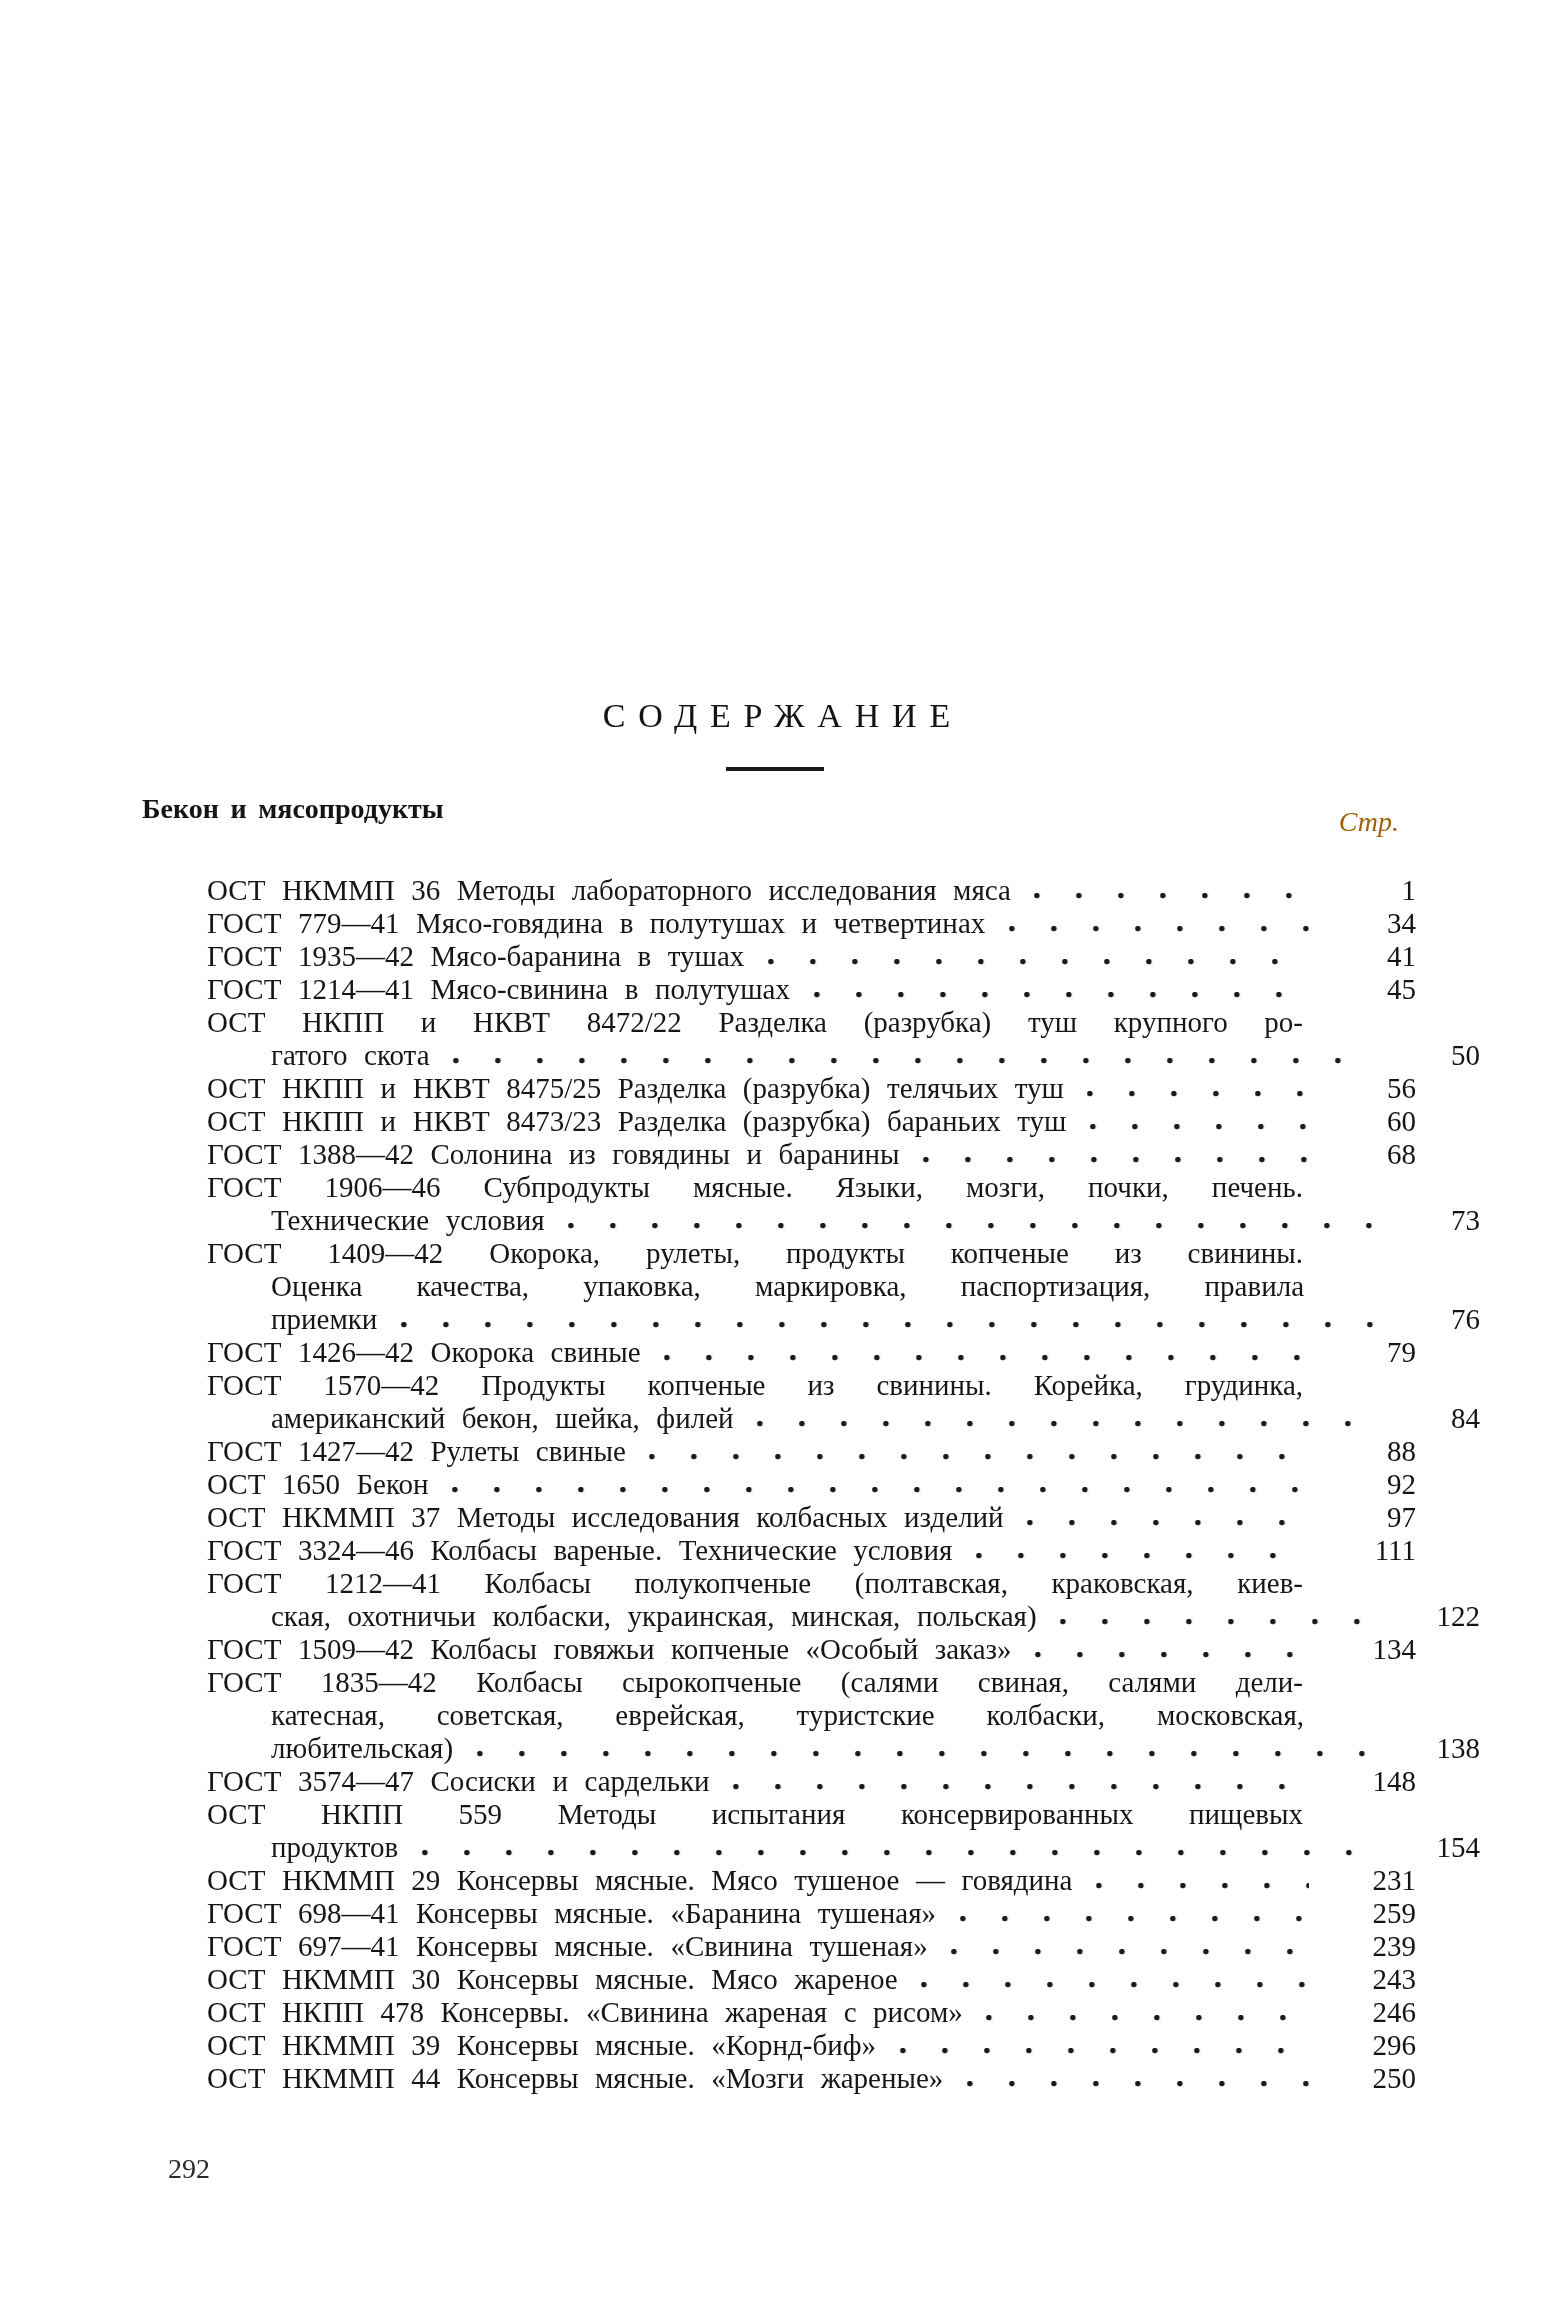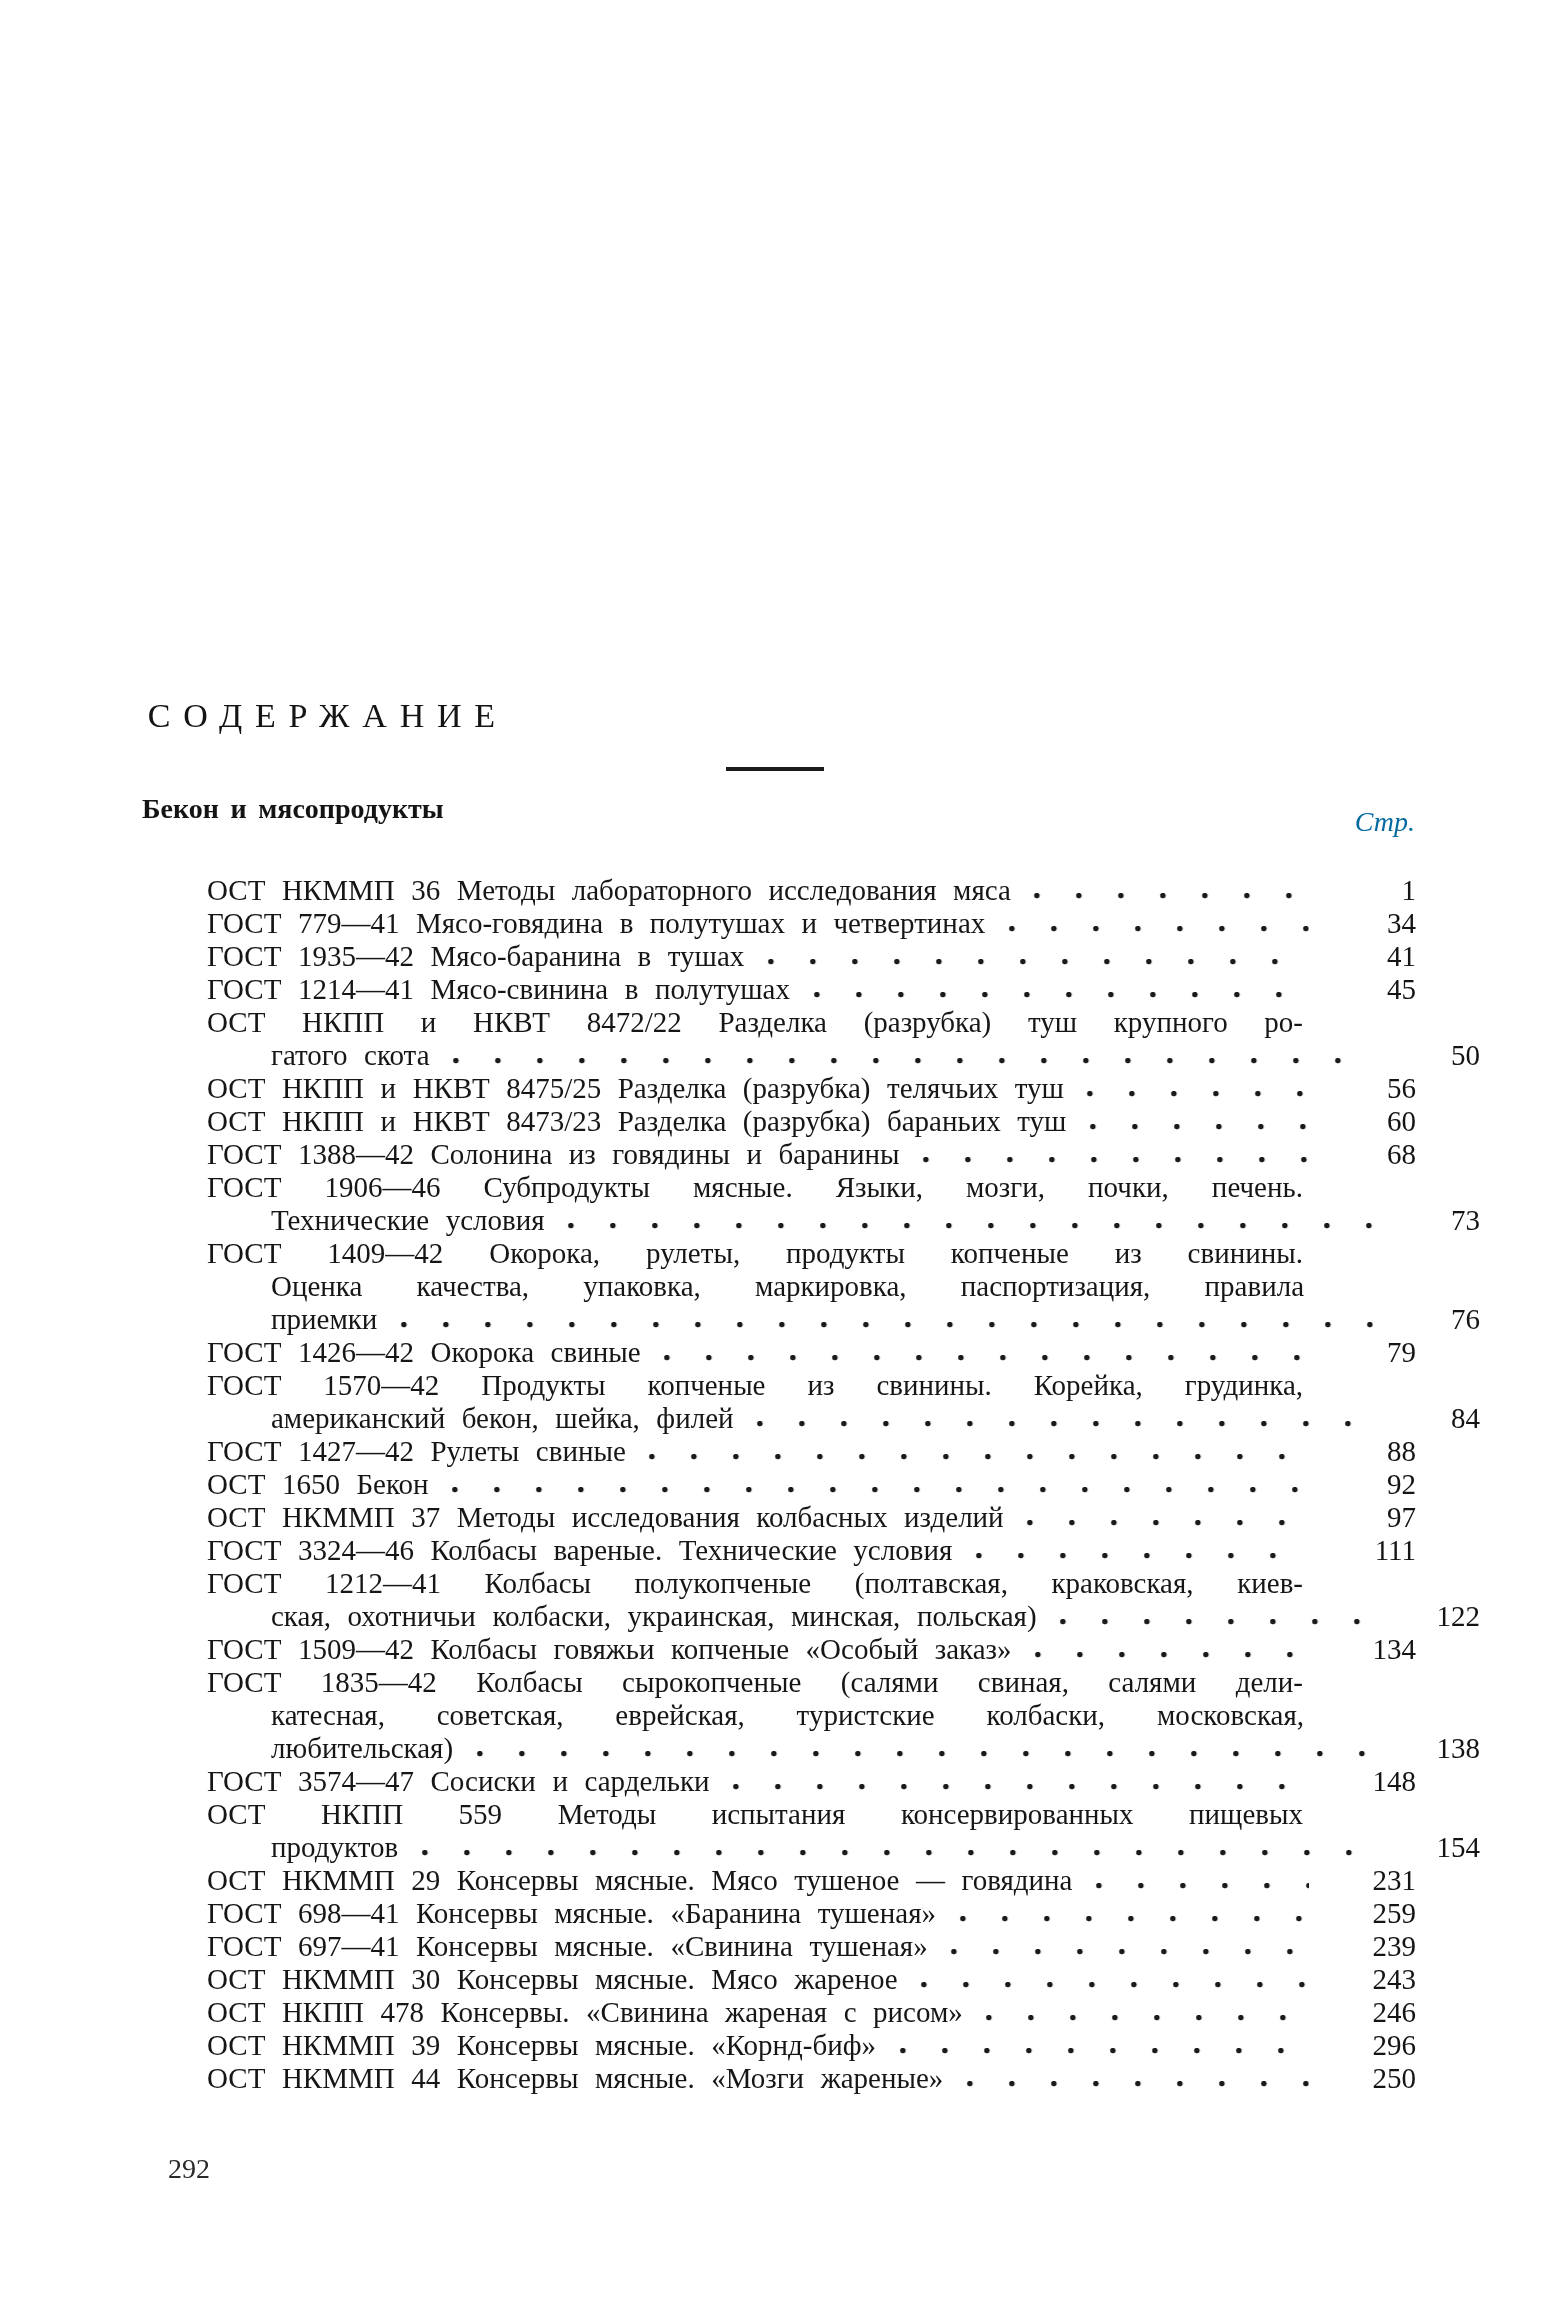--- a/index.html
+++ b/index.html
@@ -10,21 +10,21 @@
     background: #ffffff;
     color: #161616;
     font-family: "Liberation Serif", "DejaVu Serif", serif;
     overflow: hidden;
   }
   .doc-title {
     position: absolute;
     top: 697px;
     left: 135px;
     width: 1283px;
-    text-align: left;
+    text-align: center;
     font-size: 34px;
     letter-spacing: 12.8px;
     text-indent: 12.8px;
     font-weight: normal;
     color: #141414;
     white-space: nowrap;
   }
   .title-rule {
     position: absolute;
     top: 767px;
@@ -39,24 +39,24 @@
     left: 142px;
     font-size: 28px;
     font-weight: bold;
     word-spacing: 4.6px;
     color: #141414;
     white-space: nowrap;
   }
   .page-col-label {
     position: absolute;
     top: 806px;
-    right: 150px;
+    right: 166px;
     font-size: 28px;
     font-style: italic;
-    color: #0369a1;
+    color: #a16207;
   }
   .toc {
     position: absolute;
     top: 874px;
     left: 207px;
     width: 1209px;
     font-size: 29px;
     line-height: 33px;
   }
   .entry { width: 1209px; }

